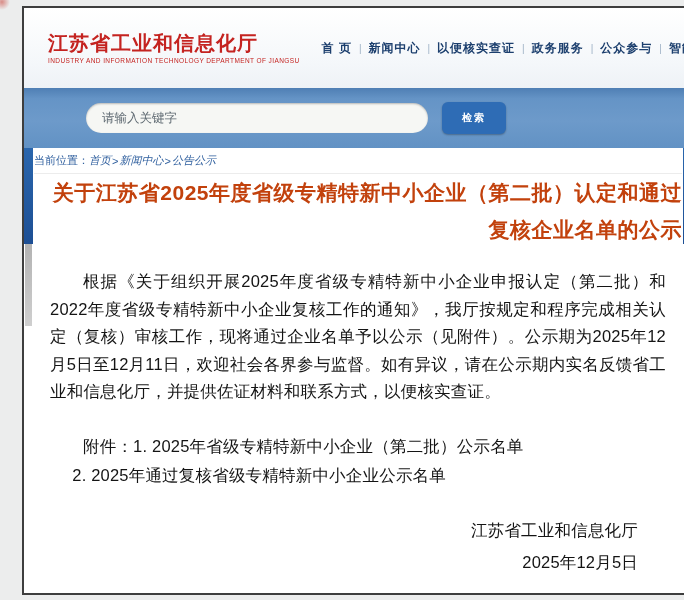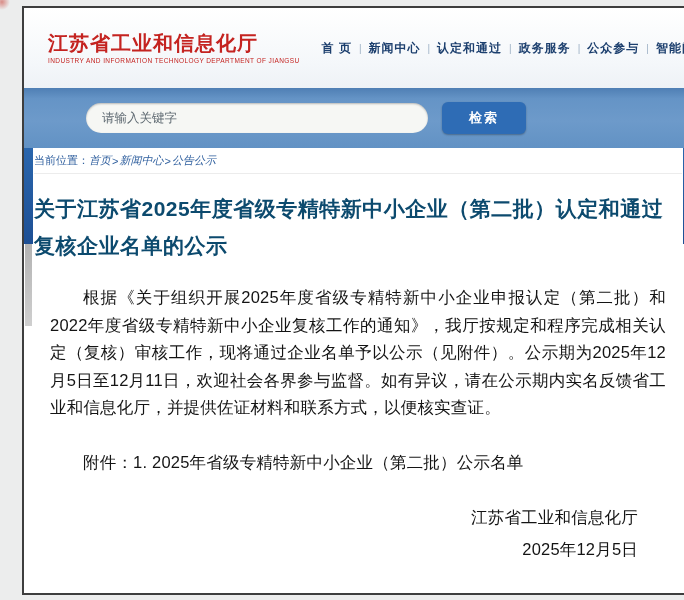--- a/index.html
+++ b/index.html
@@ -51,23 +51,23 @@
     padding-left:62px;
   }
   .search-input {
     width:342px; height:30px; border:none; outline:none;
     border-radius:16px; background:#f6f7f4; padding:0 16px;
     font-size:12.5px; color:#555; font-family:"Liberation Sans",sans-serif;
     box-shadow:0 1px 2px rgba(0,0,0,.25) inset;
   }
   .search-input::placeholder { color:#5f6a72; }
   .search-btn {
-    margin-left:14px; width:84px; height:32px; border:none; cursor:pointer;
+    margin-left:14px; width:64px; height:32px; border:none; cursor:pointer;
     background:var(--button_blue); border-radius:6px;
-    color:#fff; font-size:13px; font-weight:bold; letter-spacing:2px;
+    color:#fff; font-size:10px; font-weight:bold; letter-spacing:2px;
     box-shadow:0 1px 2px rgba(0,0,0,.3);
     font-family:"Liberation Sans",sans-serif;
   }
 
   
   .content { position:relative; background:#fff; height:447px; }
   .strip { position:absolute; top:0; width:9px; height:96px; z-index:1;
     background:linear-gradient(180deg,#2a66ad 0%,#1d4f94 100%); }
   .strip.left { left:0; }
   .strip.right { right:0; }
@@ -83,22 +83,22 @@
 
   .breadcrumb-bar {
     height:26px; display:flex; align-items:center;
     border-bottom:1px solid #ececec;
     font-size:11px; color:#2f5f9e; white-space:nowrap;
   }
   .crumb-link { cursor:pointer; color:#2f5f9e;font-style:italic; }
   .crumb-sep { margin:0 1px; color:#2f5f9e; }
 
   .article-title {
-    margin-top:16px; text-align:left; font-weight:bold;
-    font-size:21px; color:#0c4a6e; line-height:37px; letter-spacing:.5px;
+    text-align:right; font-weight:bold;
+    font-size:21px; color:#c2410c; line-height:37px; letter-spacing:.5px;
   }
   .article-body {
     margin-top:20px; padding:0 16px; font-size:16.5px; color:#141414;
     line-height:27.5px; letter-spacing:.2px;
   }
   .para { text-indent:2em; text-align:justify; }
   .contact-block { margin-top:26px; }
   .contact-line { text-indent:2em; line-height:29px; }
   .attach-line1 { text-indent:2em; line-height:29px; }
   .attach-line2 { text-indent:1.35em; line-height:29px; }
@@ -117,21 +117,21 @@
   <div class="site-header">
     <div class="logo-block">
       <div class="logo-title">江苏省工业和信息化厅</div>
       <div class="logo-subtitle">INDUSTRY AND INFORMATION TECHNOLOGY DEPARTMENT OF JIANGSU</div>
     </div>
     <div class="main-nav">
       <span class="nav-item">首 页</span>
       <span class="nav-sep">|</span>
       <span class="nav-item">新闻中心</span>
       <span class="nav-sep">|</span>
-      <span class="nav-item">认定和通过</span>
+      <span class="nav-item">以便核实查证</span>
       <span class="nav-sep">|</span>
       <span class="nav-item">政务服务</span>
       <span class="nav-sep">|</span>
       <span class="nav-item">公众参与</span>
       <span class="nav-sep">|</span>
       <span class="nav-item">智能问答</span>
     </div>
 
   </div>
 
@@ -158,20 +158,21 @@
       <div class="article-title">
         <span style="display:block">关于江苏省2025年度省级专精特新中小企业（第二批）认定和通过</span>
         <span style="display:block">复核企业名单的公示</span>
       </div>
 
       <div class="article-body">
         <p class="para">根据《关于组织开展2025年度省级专精特新中小企业申报认定（第二批）和2022年度省级专精特新中小企业复核工作的通知》，我厅按规定和程序完成相关认定（复核）审核工作，现将通过企业名单予以公示（见附件）。公示期为2025年12月5日至12月11日，欢迎社会各界参与监督。如有异议，请在公示期内实名反馈省工业和信息化厅，并提供佐证材料和联系方式，以便核实查证。</p>
 
         <div class="contact-block">
           <div class="attach-line1">附件：1. 2025年省级专精特新中小企业（第二批）公示名单</div>
+          <div class="attach-line2">2. 2025年通过复核省级专精特新中小企业公示名单</div>
         </div>
 
         <div class="signature-block">
           <div>江苏省工业和信息化厅</div>
           <div>2025年12月5日</div>
         </div>
       </div>
 
     </div>
   </div>

